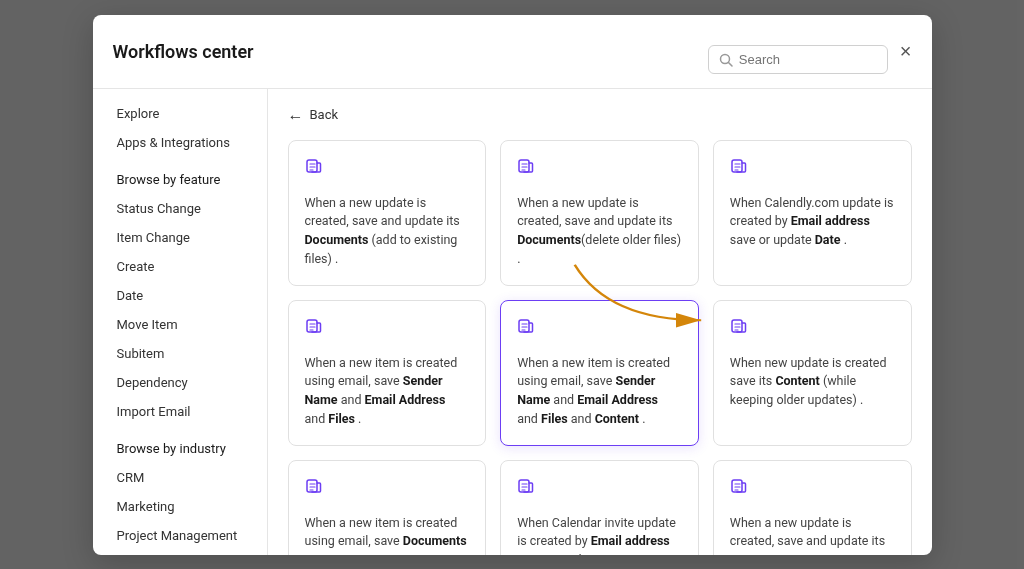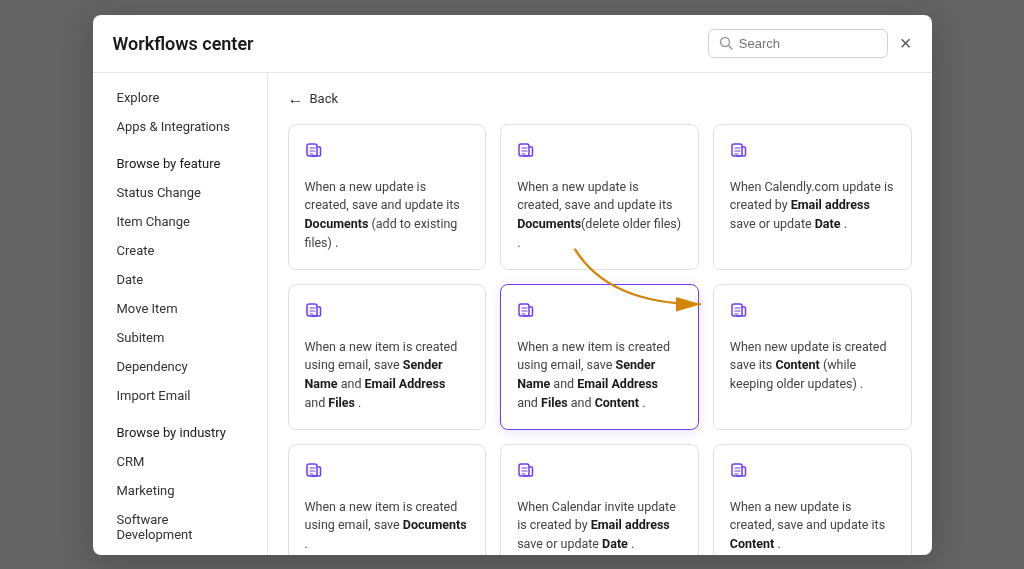--- a/index.html
+++ b/index.html
@@ -46,26 +46,27 @@
       font-weight: 600;
       color: #1a1a1a;
     }
     .header-right {
       display: flex;
       align-items: center;
       gap: 12px;
     }
     .search-box {
       display: flex;
-      align-items: flex-start;
+      align-items: flex-end;
       border: 1px solid #d0d0d0;
       border-radius: 6px;
       padding: 6px 10px;
       gap: 6px;
       width: 180px;
+      margin-top: 16px;
     }
     .search-box input {
       border: none;
       outline: none;
       font-size: 13px;
       color: #555;
       width: 100%;
     }
     .search-icon-svg {
       color: #999;
@@ -210,21 +211,20 @@
           <div class="sidebar-item">Item Change</div>
           <div class="sidebar-item">Create</div>
           <div class="sidebar-item">Date</div>
           <div class="sidebar-item">Move Item</div>
           <div class="sidebar-item">Subitem</div>
           <div class="sidebar-item">Dependency</div>
           <div class="sidebar-item">Import Email</div>
           <div class="sidebar-item section-header">Browse by industry</div>
           <div class="sidebar-item">CRM</div>
           <div class="sidebar-item">Marketing</div>
-          <div class="sidebar-item">Software Development</div>
           <div class="sidebar-item">Project Management</div>
         </div>
 
       <div class="main-content">
         <div class="back-btn">
           <span class="back-arrow">←</span>
           <span>Back</span>
         </div>
         <div class="cards-grid">
 

